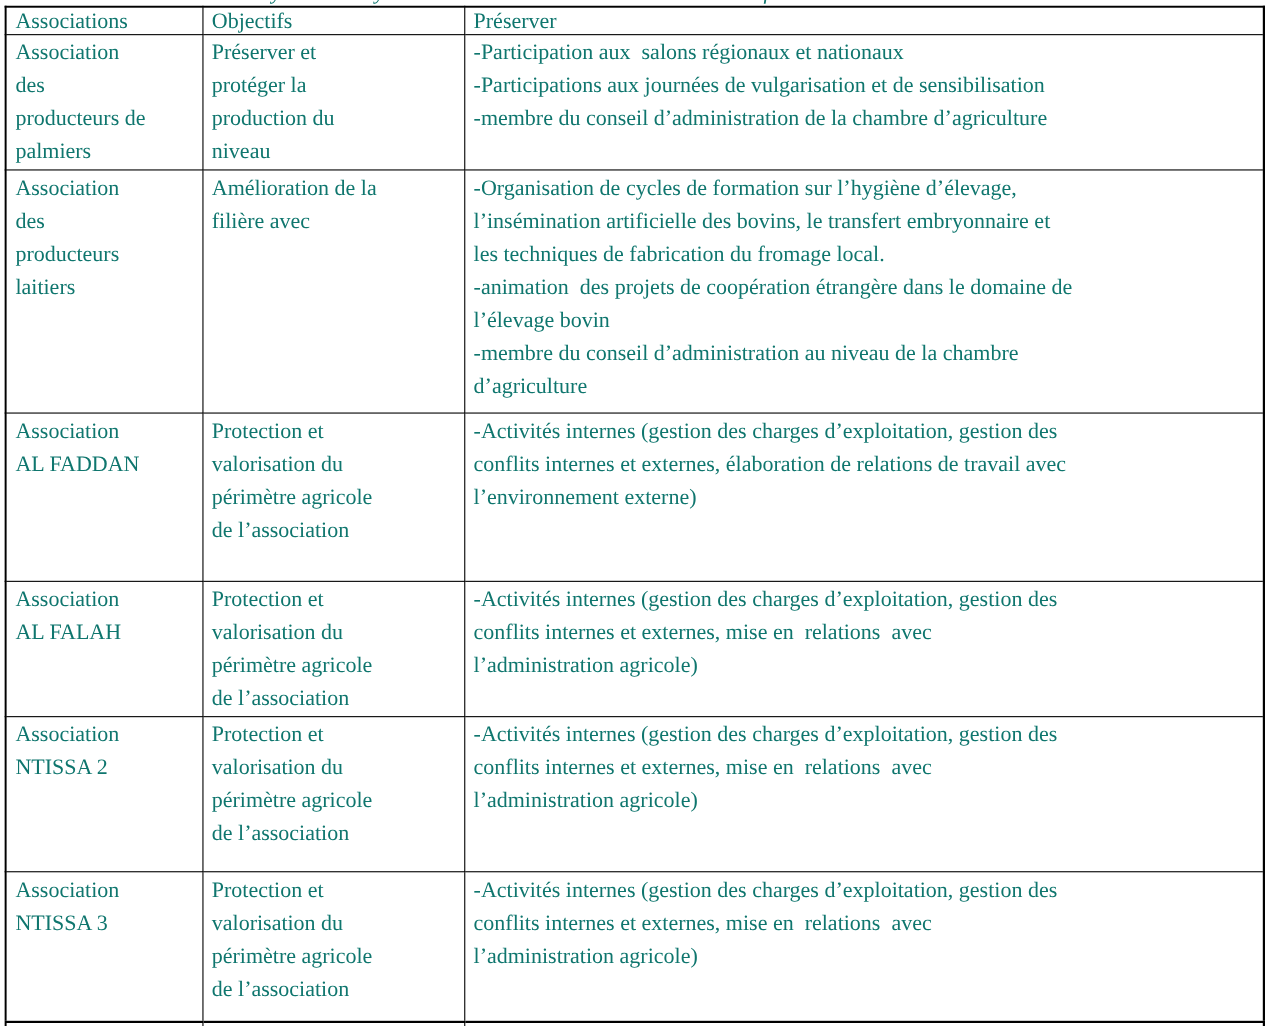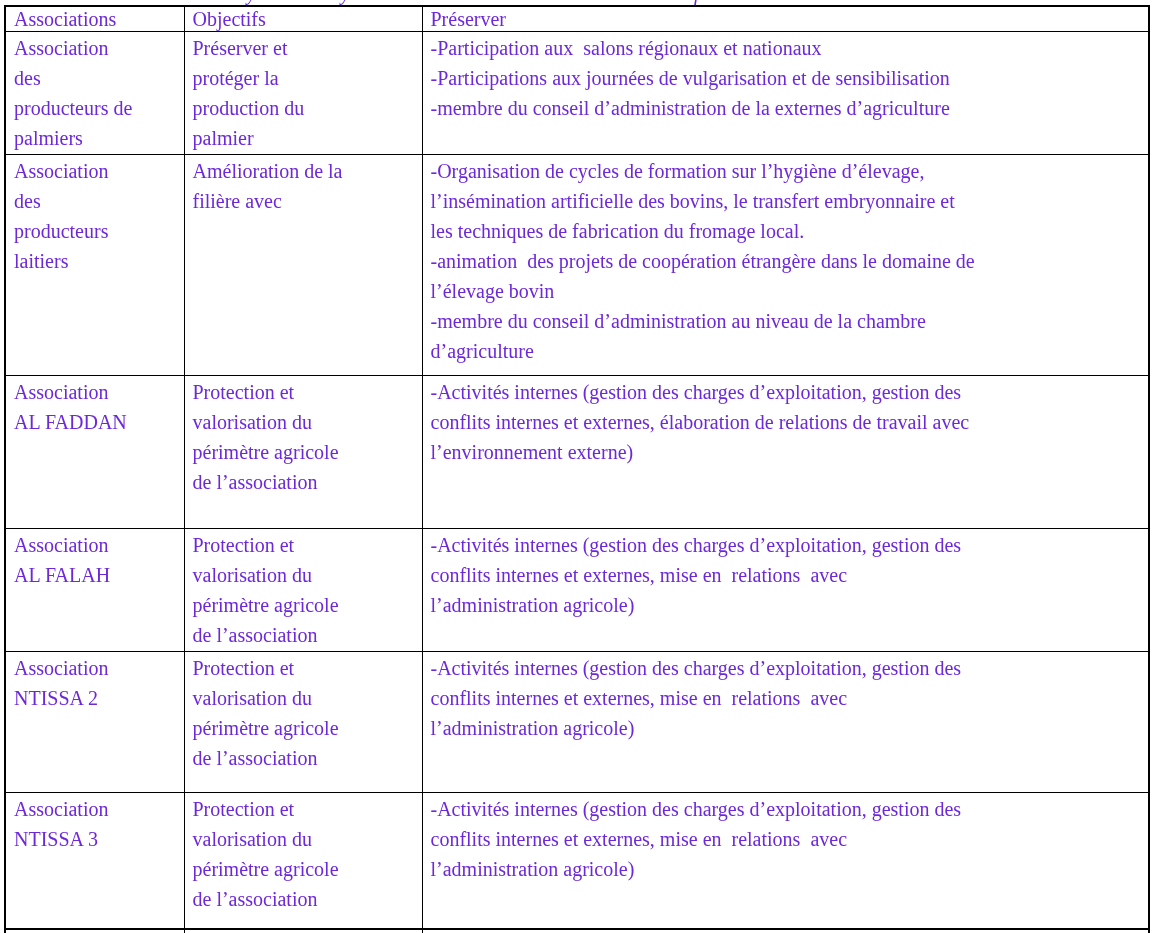--- a/index.html
+++ b/index.html
@@ -7,21 +7,21 @@
     padding: 0;
     background: #ffffff;
   }
   .page {
     position: relative;
     width: 1153px;
     height: 933px;
     background: #ffffff;
     overflow: hidden;
     font-family: "Liberation Serif", "DejaVu Serif", serif;
-    color: #6d28d9;
+    color: #0f766e;
   }
   
   .caption-strip {
     position: absolute;
     top: 0; left: 0;
     width: 100%;
     height: 5px;
     overflow: hidden;
   }
   .caption-strip span {
@@ -104,24 +104,24 @@
           <th>Préserver</th>
         </tr>
         <tr class="r0">
           <td>Association
 des
 producteurs de
 palmiers</td>
           <td>Préserver et
 protéger la
 production du
-palmier</td>
+niveau</td>
           <td>-Participation aux  salons régionaux et nationaux
 -Participations aux journées de vulgarisation et de sensibilisation
--membre du conseil d’administration de la externes d’agriculture</td>
+-membre du conseil d’administration de la chambre d’agriculture</td>
         </tr>
         <tr class="r1">
           <td>Association
 des
 producteurs
 laitiers</td>
           <td>Amélioration de la
 filière avec</td>
           <td>-Organisation de cycles de formation sur l’hygiène d’élevage,
 l’insémination artificielle des bovins, le transfert embryonnaire et

